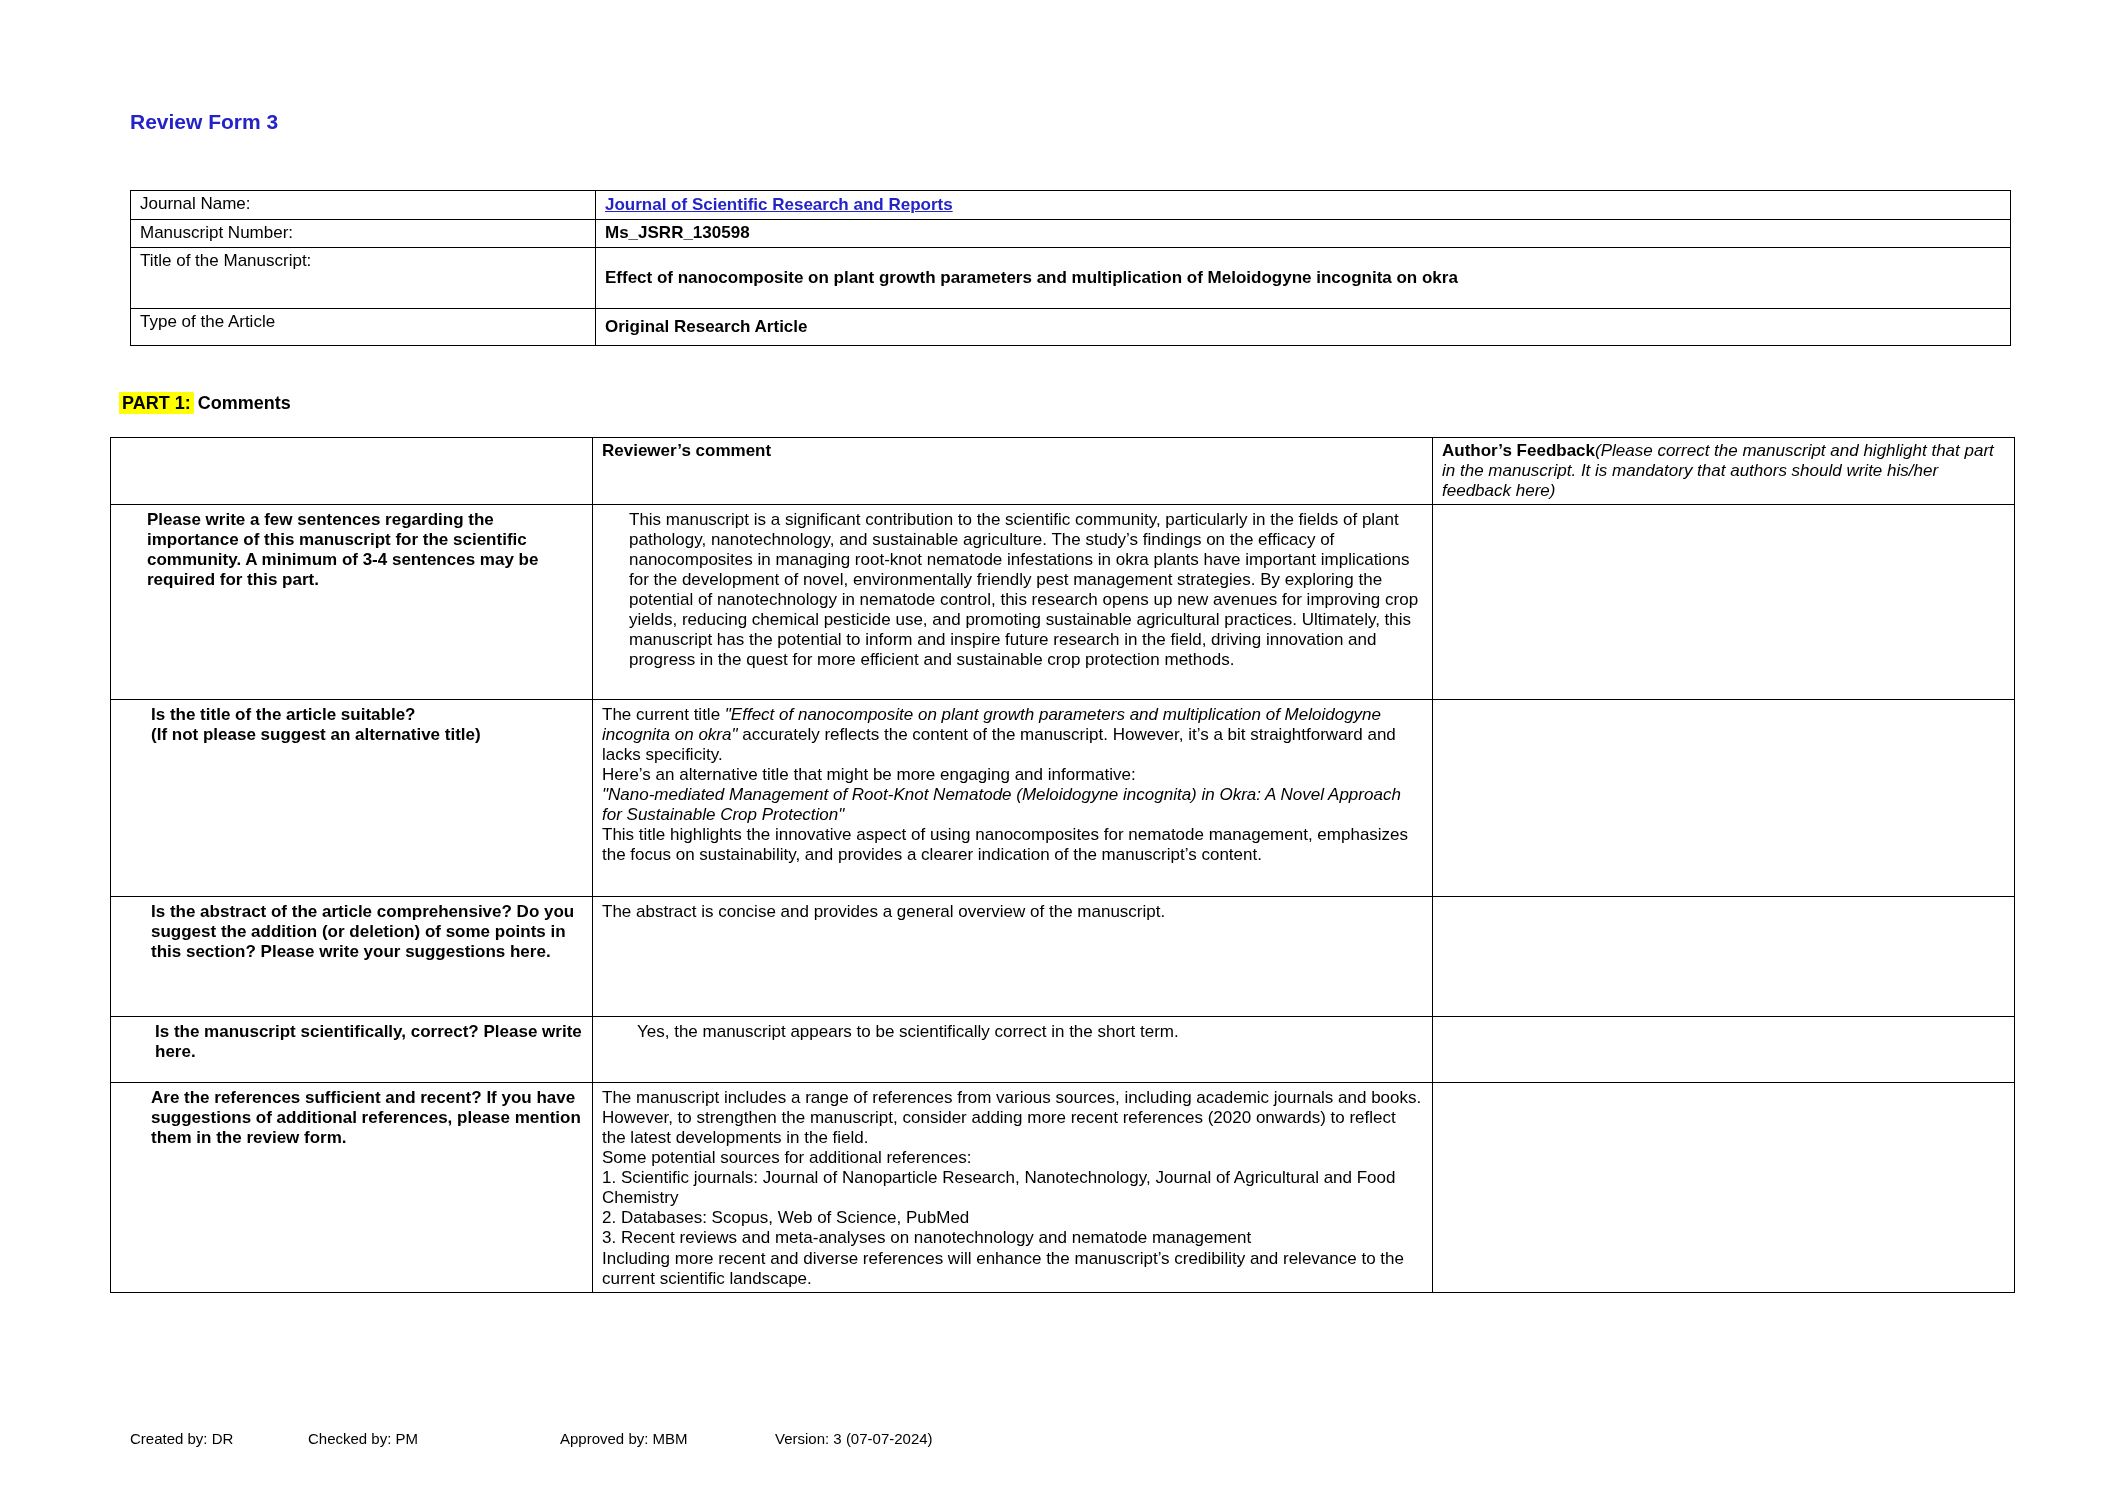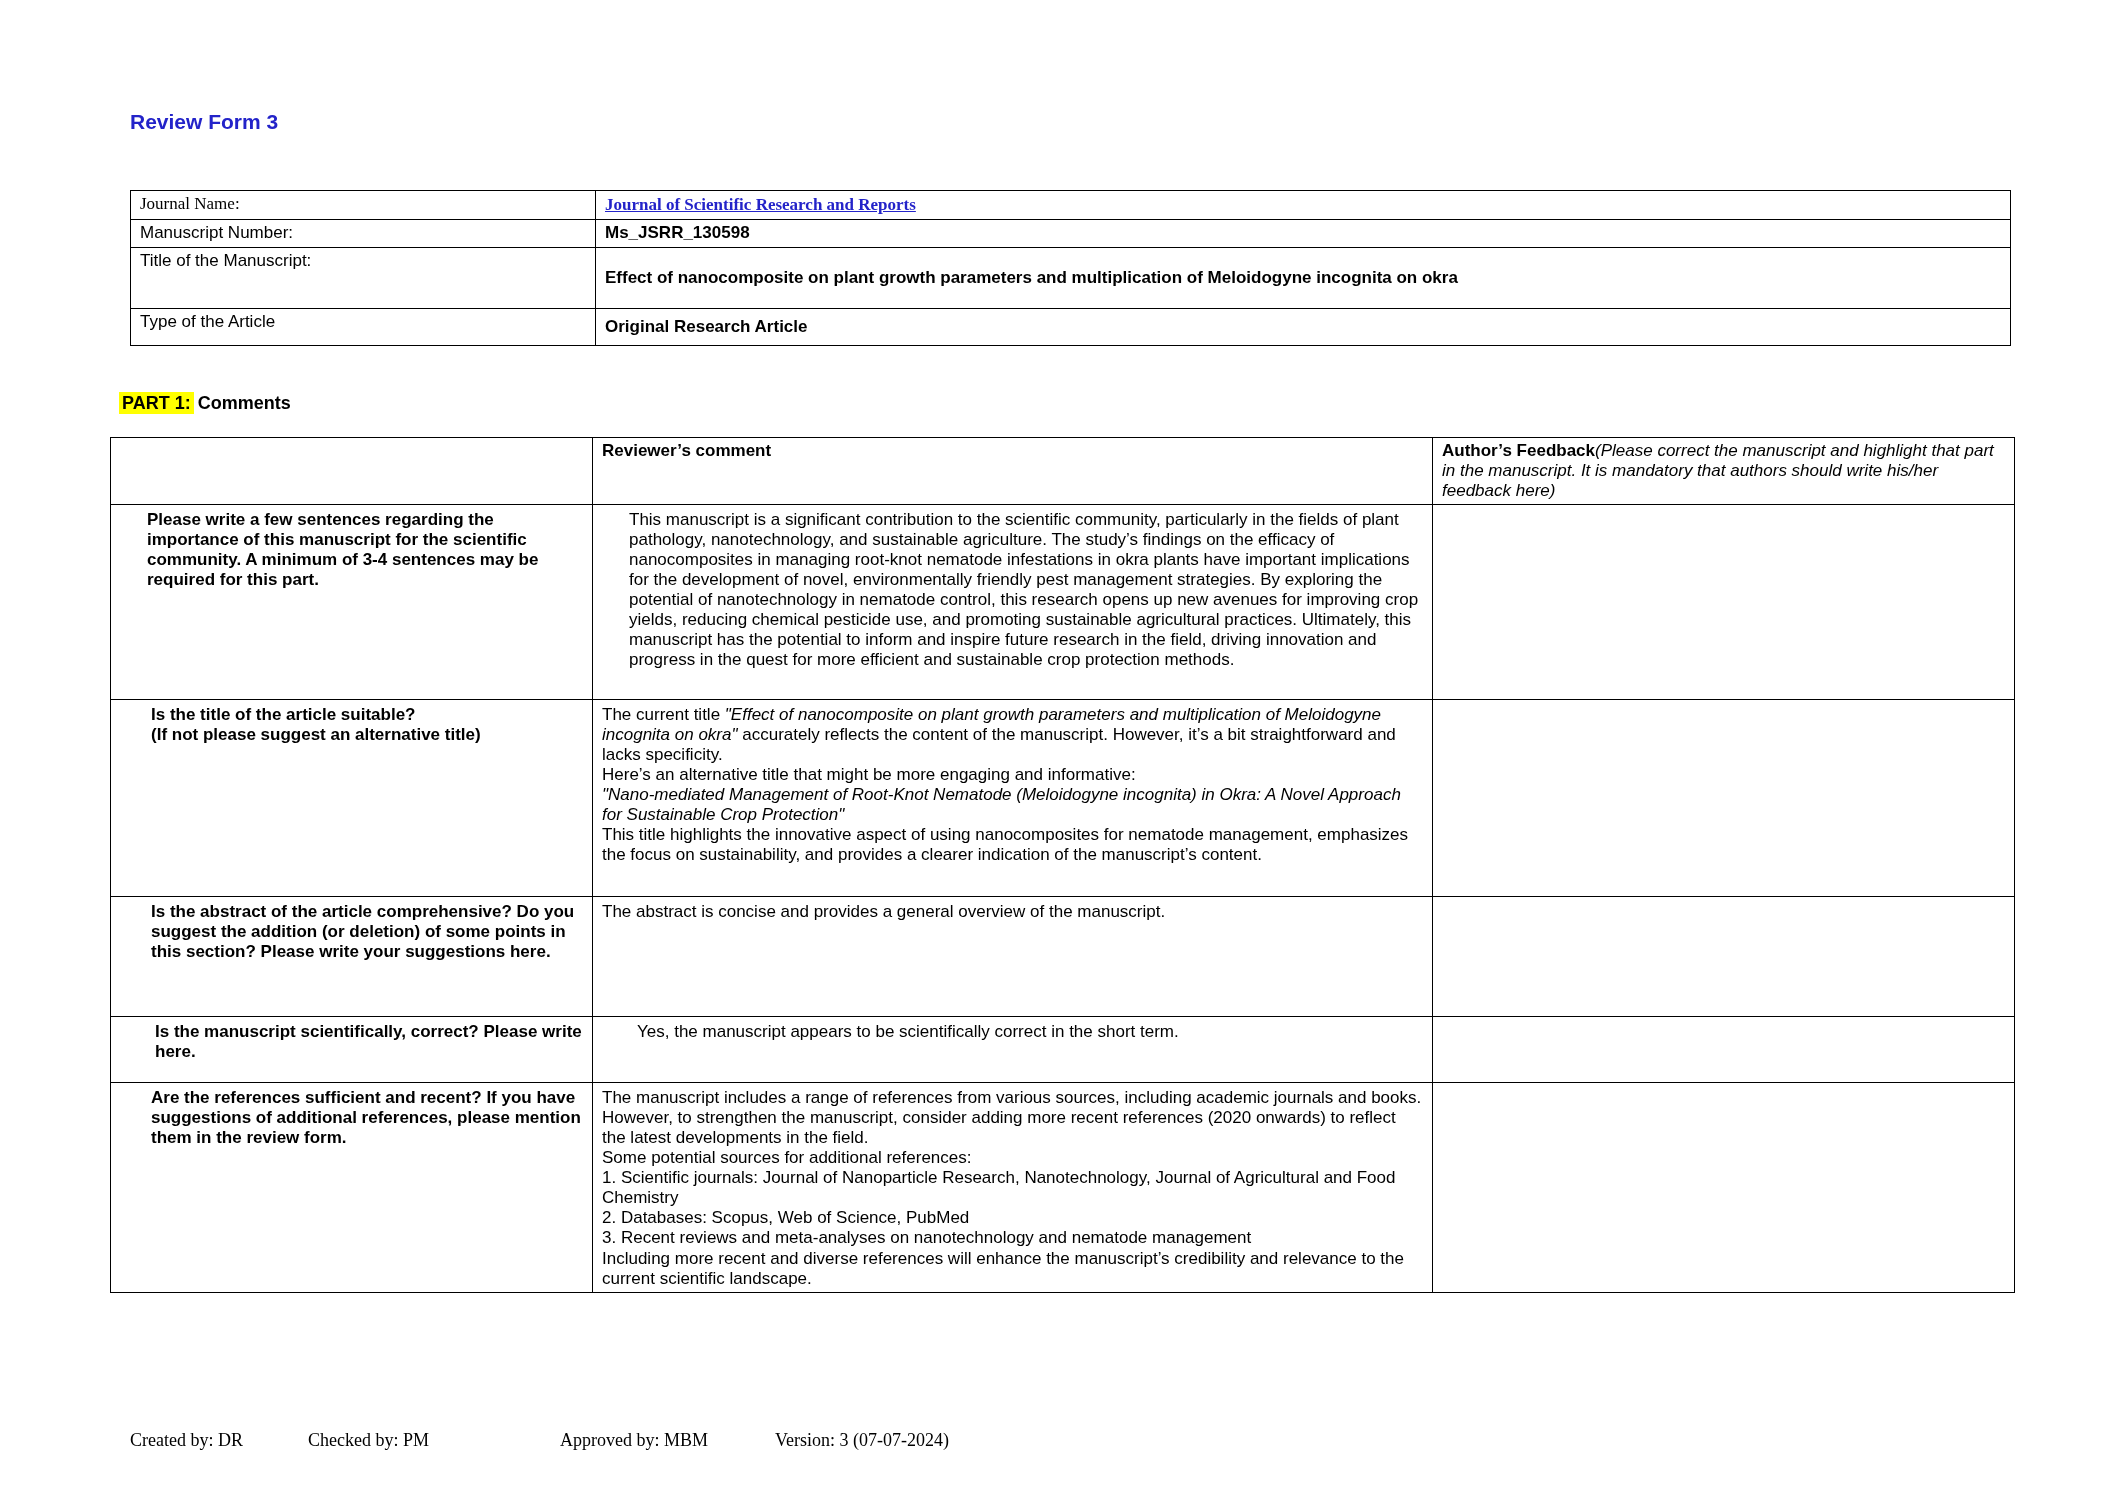--- a/index.html
+++ b/index.html
@@ -26,21 +26,21 @@
     vertical-align: top;
     font-size: 17px; line-height: 1.18;
     padding: 3px 9px;
     word-wrap: break-word;
   }
 
   
   .header-table { position: absolute; left: 130px; top: 190px; width: 1880px; }
   .header-table td.value { font-weight: bold; vertical-align: middle; }
   .header-table a { color: var(--link); font-weight: bold; text-decoration: underline; cursor: pointer; }
-  .header-table tr:nth-child(1) td { height: 29px; font-family: Liberation Serif, serif; }
+  .header-table tr:nth-child(1) td { height: 29px; }
   .header-table tr:nth-child(2) td { height: 28px; }
   .header-table tr:nth-child(3) td { height: 61px; }
   .header-table tr:nth-child(4) td { height: 37px; border-radius: 6px; }
 
   
   .part1 { position: absolute; left: 119px; top: 393px; font-size: 18px; font-weight: bold; }
   .part1-badge { background: var(--highlight); padding: 1px 3px; }
   .part1-label { margin-left: 4px; }
 
   
@@ -53,21 +53,21 @@
   .comments-table td.comment { white-space: pre-wrap; padding-top: 5px; }
   .comments-table td.comment .italic { font-style: italic; }
   .comments-table tbody tr:nth-child(1) td { height: 195px; padding-left: 36px; }
   .comments-table tbody tr:nth-child(2) td { height: 197px; }
   .comments-table tbody tr:nth-child(3) td { height: 120px; }
   .comments-table tbody tr:nth-child(4) td { height: 66px; padding-left: 44px; }
   .comments-table tbody tr:nth-child(5) td { height: 208px; margin-left: 24px; }
 
   
   .footer { position: absolute; top: 1430px; left: 0; width: 100%; height: 24px;
-            font-family: Liberation Serif, serif; font-size: 18px; text-align: center; }
+            font-family: Liberation Sans, sans-serif; font-size: 15px; text-align: center; }
   .footer span { position: absolute; white-space: nowrap; top: 0; }
   .footer .f-created  { left: 130px; }
   .footer .f-checked  { left: 308px; }
   .footer .f-approved { left: 560px; }
   .footer .f-version  { left: 775px; }
 </style>
 </head>
 <body>
 
 <div class="doc-title">Review Form 3</div>

